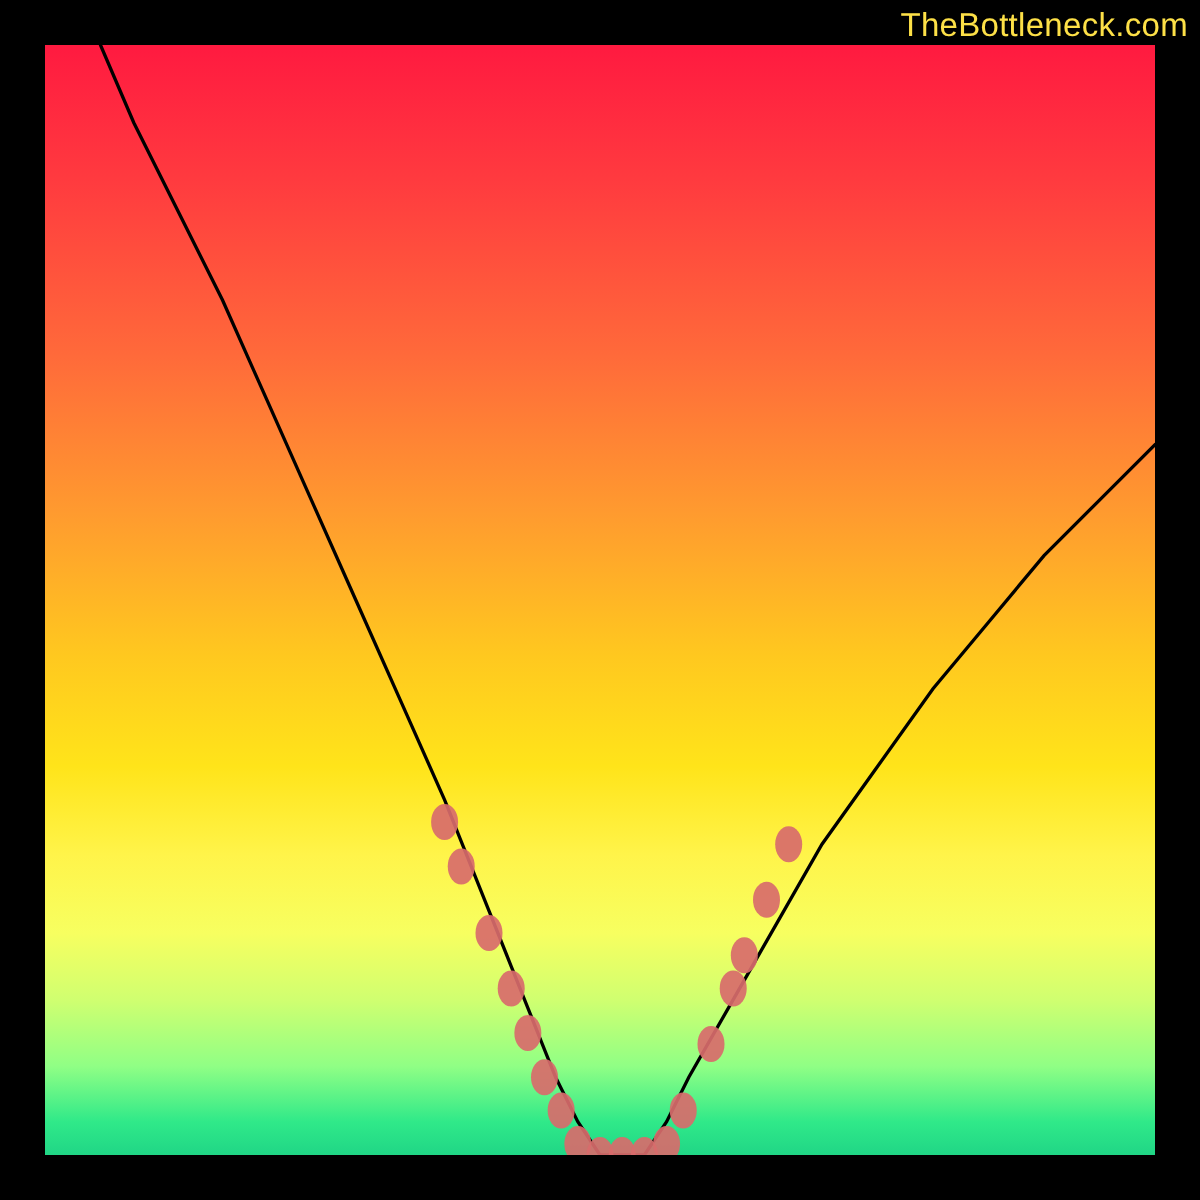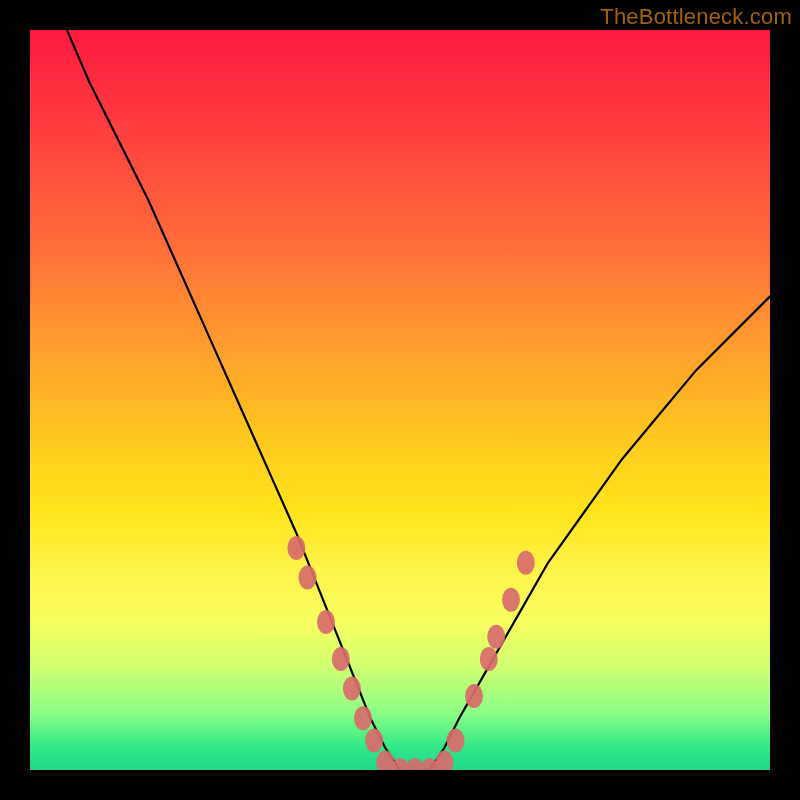--- a/index.html
+++ b/index.html
@@ -45,21 +45,21 @@
     position: absolute;
     left: 0;
     top: 0;
     width: 740px;
     height: 740px;
   }
   .watermark {
     position: absolute;
     top: 4px;
     right: 8px;
-    color: #a16207;
+    color: #fde047;
     font-size: 22px;
     font-weight: 500;
     letter-spacing: 0.2px;
     text-align: center;
   }
 </style>
 </head>
 <body>
 
 <div class="frame">

